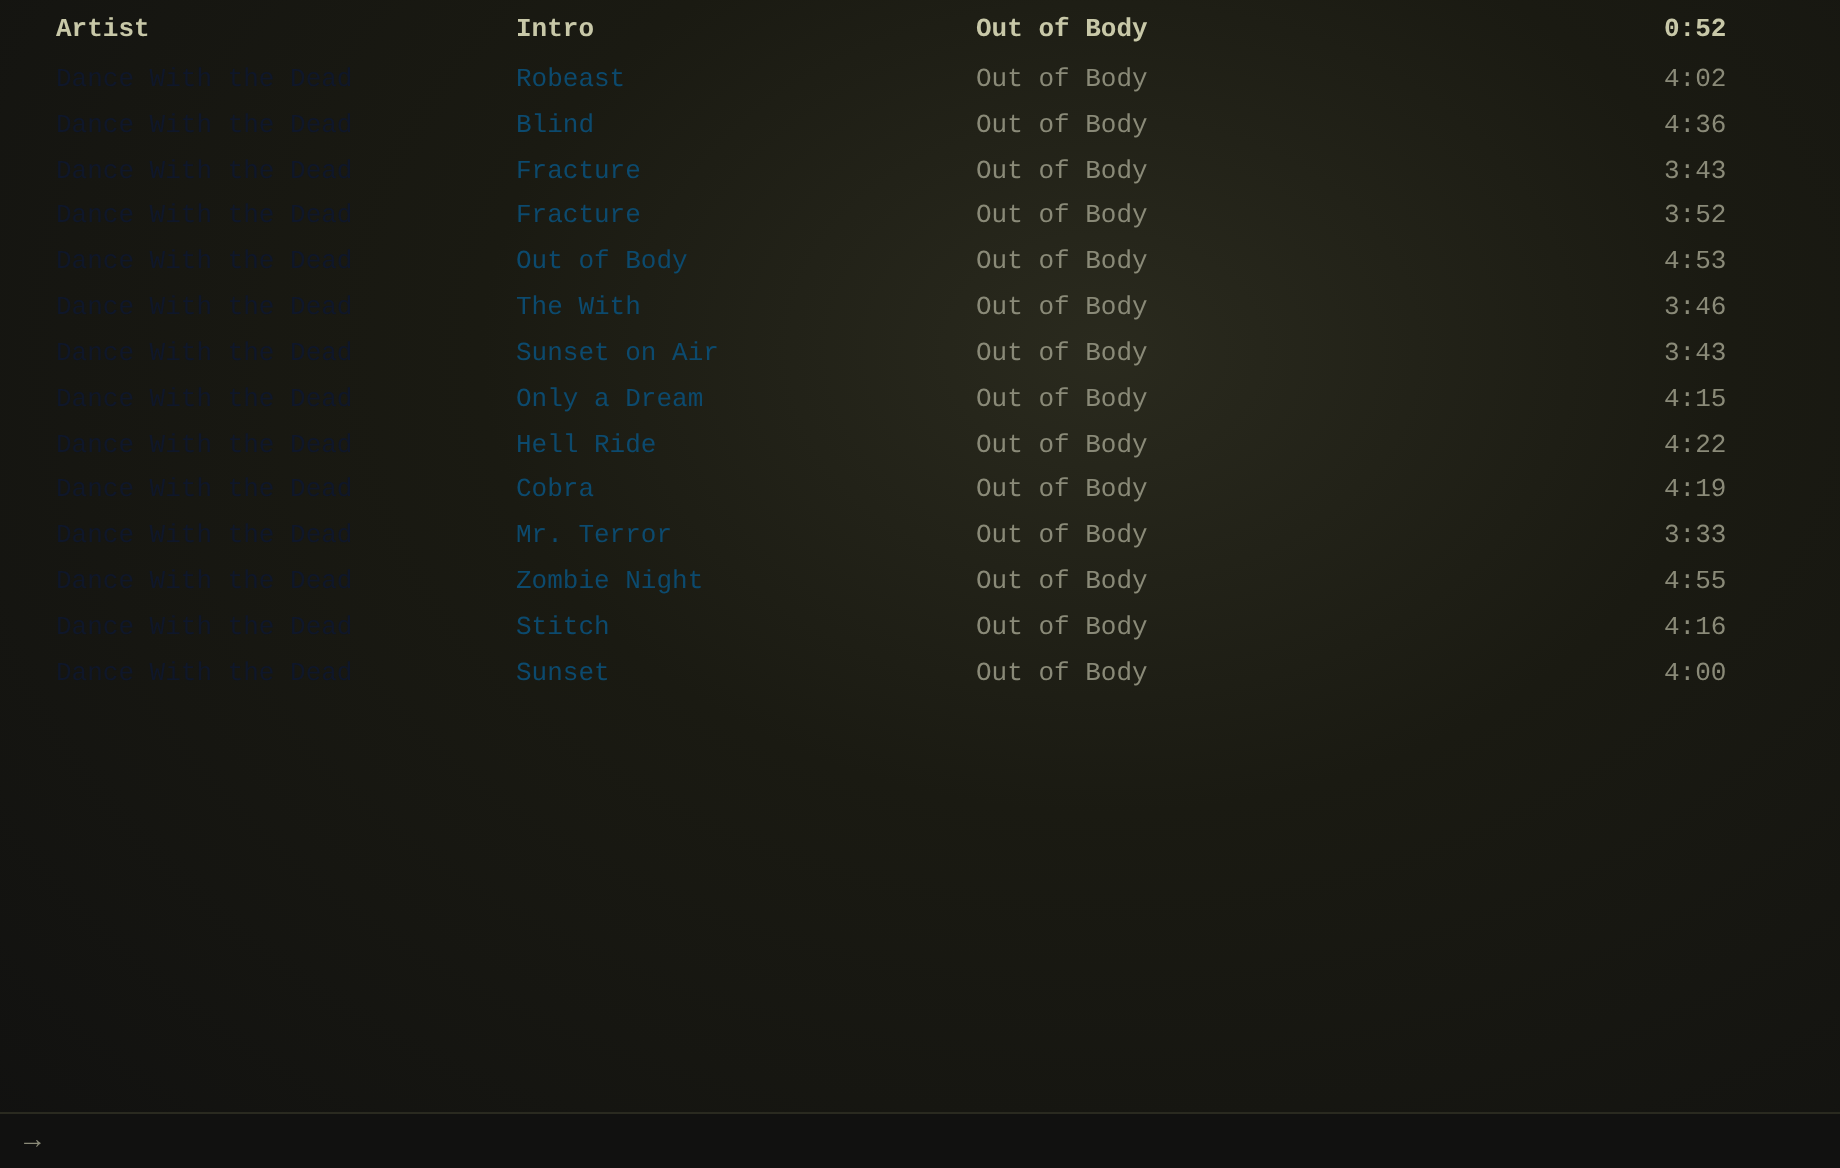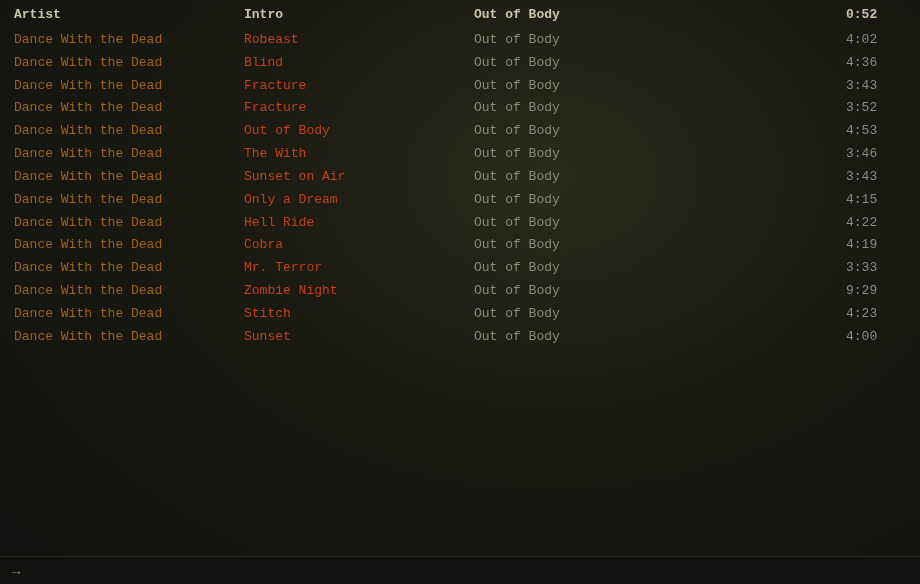--- a/index.html
+++ b/index.html
@@ -14,44 +14,44 @@
       background: #1a1a14;
       background: radial-gradient(ellipse at 60% 30%, #2a2a1e 0%, #1a1a12 40%, #111110 100%);
       font-family: 'Courier New', Courier, monospace;
       font-size: 13px;
       color: #8a8a78;
       overflow: hidden;
       position: relative;
     }
 
     .track-list {
-      padding: 4px 4px;
+      padding: 4px 18px;
     }
 
     .track-row {
       display: grid;
       grid-template-columns: 230px 230px 130px 1fr 60px;
       padding: 2px 10px 2px 10px;
       line-height: 1.45;
     }
 
     .track-row.header {
       color: #c8c8a8;
       font-weight: bold;
       margin-bottom: 2px;
     }
 
     .col-artist {
-      color: #a16207;
+      color: #0f172a;
       white-space: nowrap;
       overflow: hidden;
     }
 
     .col-title {
-      color: #c2410c;
+      color: #0c4a6e;
       white-space: nowrap;
       overflow: hidden;
     }
 
     .col-album {
       color: #8a8a78;
       white-space: nowrap;
       overflow: hidden;
     }
 
@@ -176,28 +176,28 @@
       <span class="col-title">Mr. Terror</span>
       <span class="col-album">Out of Body</span>
       <span class="col-spacer"></span>
       <span class="col-duration">3:33</span>
     </div>
     <div class="track-row">
       <span class="col-artist">Dance With the Dead</span>
       <span class="col-title">Zombie Night</span>
       <span class="col-album">Out of Body</span>
       <span class="col-spacer"></span>
-      <span class="col-duration">9:29</span>
+      <span class="col-duration">4:55</span>
     </div>
     <div class="track-row">
       <span class="col-artist">Dance With the Dead</span>
       <span class="col-title">Stitch</span>
       <span class="col-album">Out of Body</span>
       <span class="col-spacer"></span>
-      <span class="col-duration">4:23</span>
+      <span class="col-duration">4:16</span>
     </div>
     <div class="track-row">
       <span class="col-artist">Dance With the Dead</span>
       <span class="col-title">Sunset</span>
       <span class="col-album">Out of Body</span>
       <span class="col-spacer"></span>
       <span class="col-duration">4:00</span>
     </div>
   </div>
 

